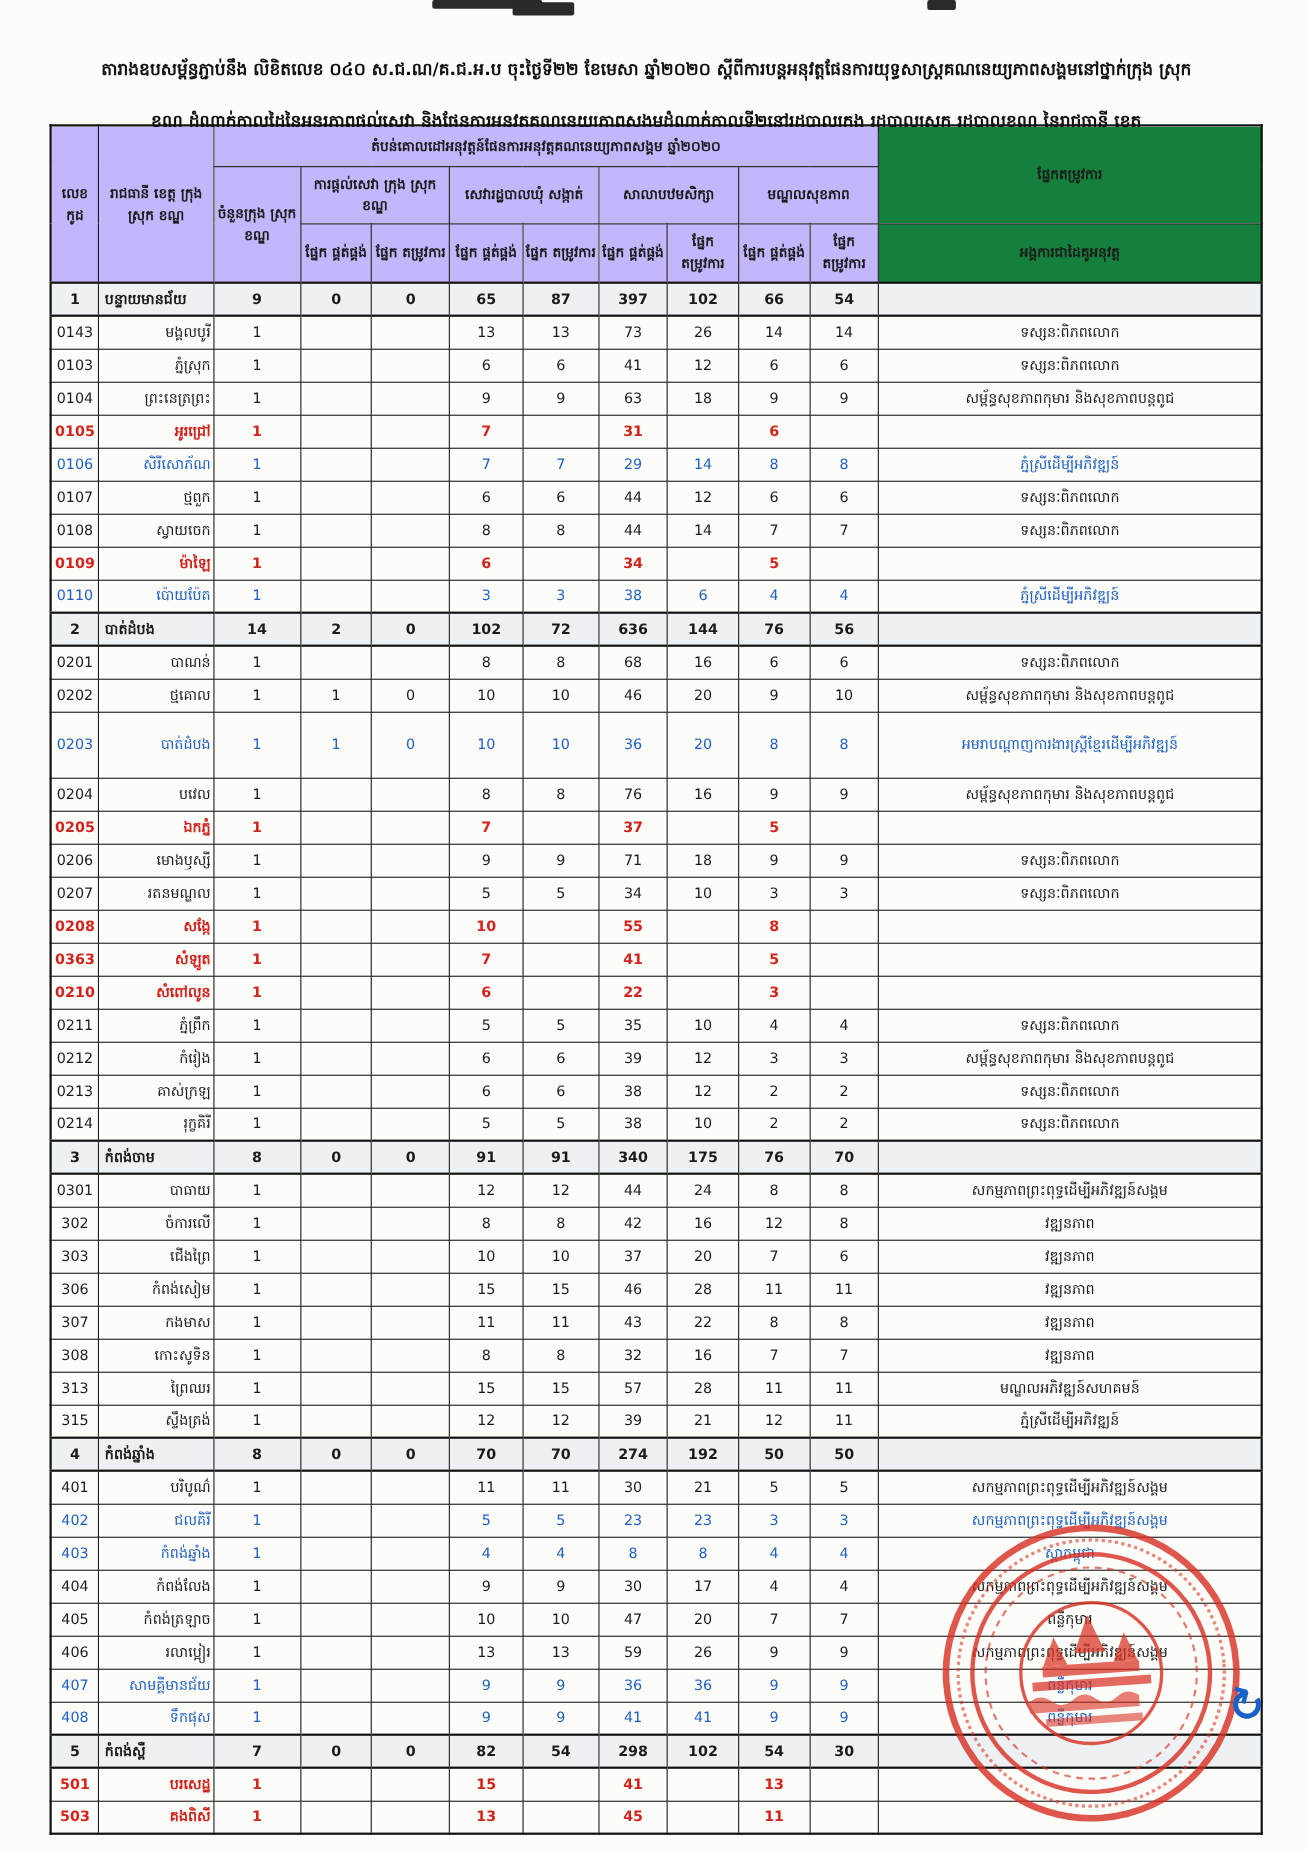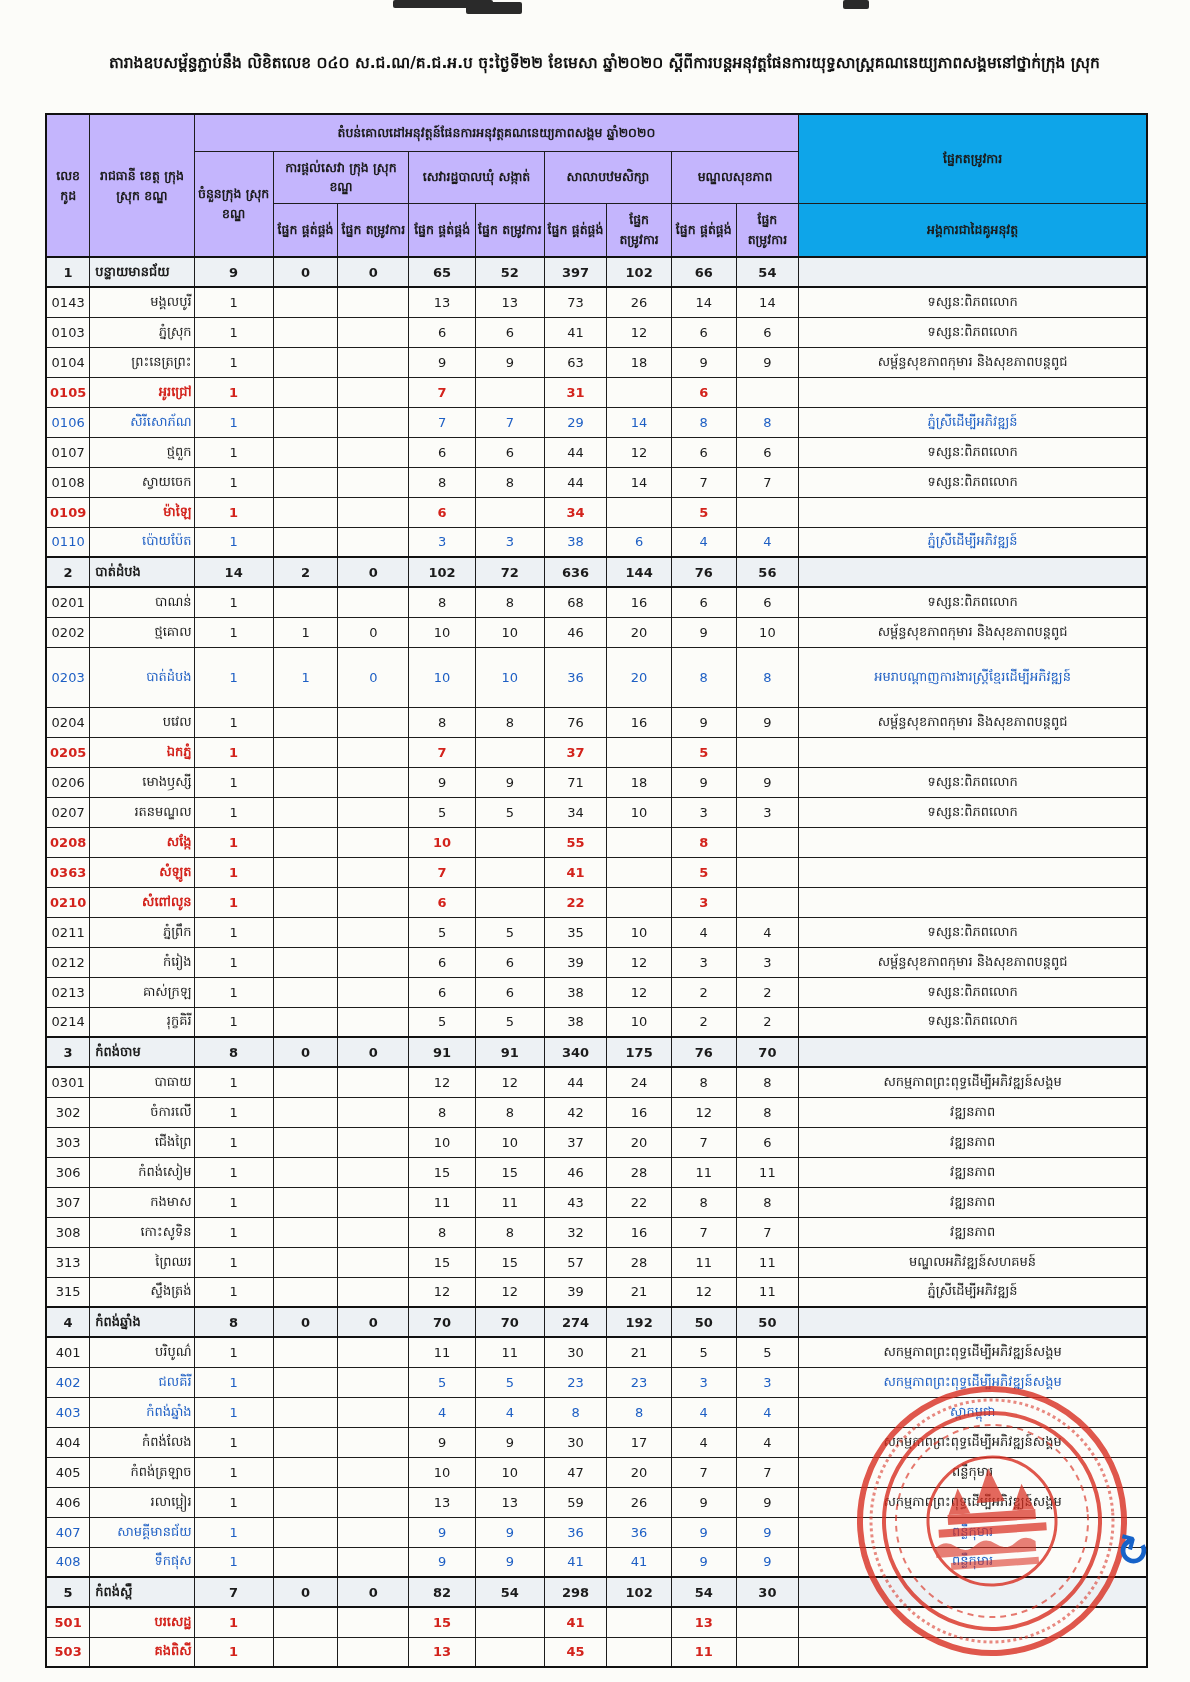--- a/index.html
+++ b/index.html
@@ -2,35 +2,35 @@
 <html><head>
 <meta charset="utf-8">
 <style>
   html,body{margin:0;padding:0;background:#888;}
   .page{
     position:relative;width:1190px;height:1682px;margin:0 auto;
     background:#fcfcf9;overflow:hidden;
     font-family:"DejaVu Sans","Liberation Sans",sans-serif;color:#1b1b1b;
   }
   .artifact{position:absolute;background:#2a2a2a;border-radius:2px;}
-  .titles{position:absolute;top:40px;left:53px;width:1103px;text-align:center;}
+  .titles{position:absolute;top:40px;left:36px;width:1103px;text-align:center;}
   .title-line{font-weight:bold;font-size:15.5px;line-height:47px;color:#111;}
   table.main{
     position:absolute;top:113px;left:45px;width:1103px;
     border-collapse:collapse;table-layout:fixed;
     font-size:13px;
   }
   table.main th, table.main td{
     border:1px solid #1d1d1d;
     padding:0 2px;text-align:center;vertical-align:middle;
     overflow:hidden;
   }
   table.main{border:2px solid #111;}
   thead th{font-weight:bold;font-size:12.5px;line-height:1.55;background:#c4b5fd;}
-  th.right-blue{background:#0ea5e9;}
+  th.right-blue{background:#15803d;}
   tbody tr{height:30px;}
   tbody tr.tall{height:60px;margin-left:16px;}
   tbody td{color:#1b1b1b;}
   tbody td.name{text-align:right;padding-left:5px;}
   tbody tr.total{font-weight:bold;}
   tbody tr.total td{background:#edf1f4;border-top:2px solid #111;border-bottom:2px solid #111;}
   tbody tr.total td.name{text-align:left;}
   tbody tr.red td{color:#d3231c;font-weight:bold;}
   tbody tr.blue td{color:#1e5fc4;}
   tbody td.forceblack{color:#1b1b1b;}
@@ -48,20 +48,21 @@
 <body>
 
 <div class="page">
 
   <div class="artifact" style="left:393px;top:0;width:100px;height:8px;"></div>
   <div class="artifact" style="left:466px;top:2px;width:56px;height:12px;"></div>
   <div class="artifact" style="left:843px;top:0;width:26px;height:9px;"></div>
 
   <div class="titles">
     <div class="title-line">តារាងឧបសម្ព័ន្ធភ្ជាប់នឹង លិខិតលេខ ០៤០ ស.ជ.ណ/គ.ជ.អ.ប ចុះថ្ងៃទី២២ ខែមេសា ឆ្នាំ២០២០ ស្តីពីការបន្តអនុវត្តផែនការយុទ្ធសាស្ត្រគណនេយ្យភាពសង្គមនៅថ្នាក់ក្រុង ស្រុក</div>
+    <div class="title-line">ខណ្ឌ ដំណាក់កាលដៃនៃអន្តរភាពផ្តល់សេវា និងផែនការអនុវត្តគណនេយ្យភាពសង្គមដំណាក់កាលទី២នៅរដ្ឋបាលក្រុង រដ្ឋបាលស្រុក រដ្ឋបាលខណ្ឌ នៃរាជធានី ខេត្ត</div>
   </div>
 
   <table class="main">
     <colgroup>
       <col style="width:42px">
         <col style="width:100px">
         <col style="width:76px">
       <col style="width:62px">
         <col style="width:68px">
       <col style="width:64px">
@@ -99,21 +100,21 @@
       </tr>
     </thead>
     <tbody>
         <tr class="total">
           <td>1</td>
           <td class="name">បន្ទាយមានជ័យ</td>
           <td>9</td>
           <td>0</td>
           <td>0</td>
           <td>65</td>
-          <td>52</td>
+          <td>87</td>
           <td>397</td>
           <td>102</td>
           <td>66</td>
           <td>54</td>
           <td></td>
         </tr>
         <tr>
           <td>0143</td>
           <td class="name">មង្គលបូរី</td>
           <td>1</td>

